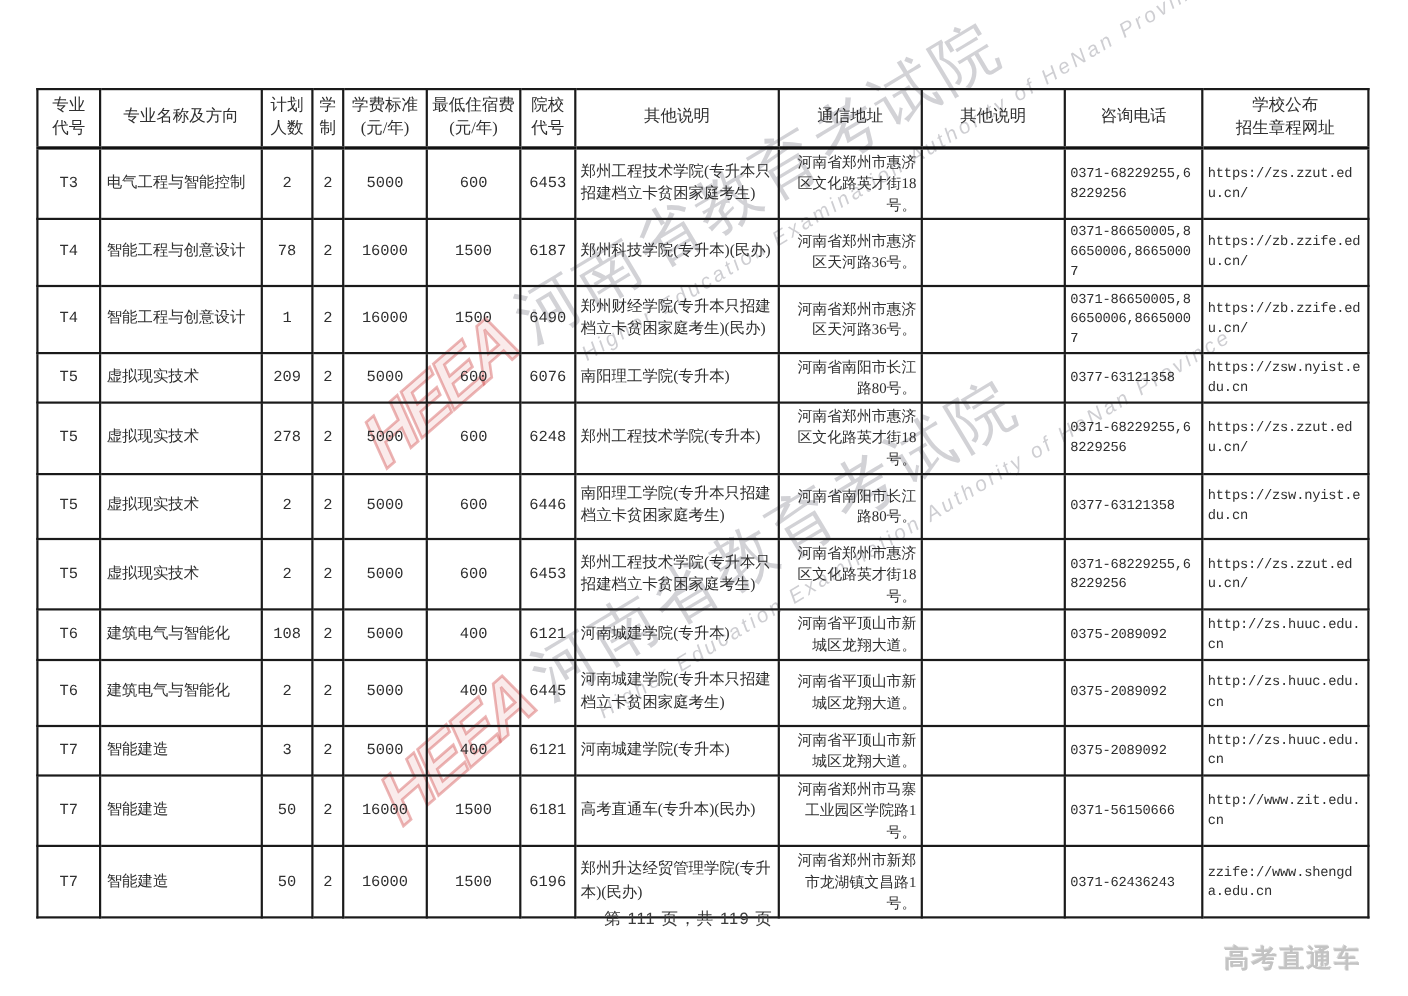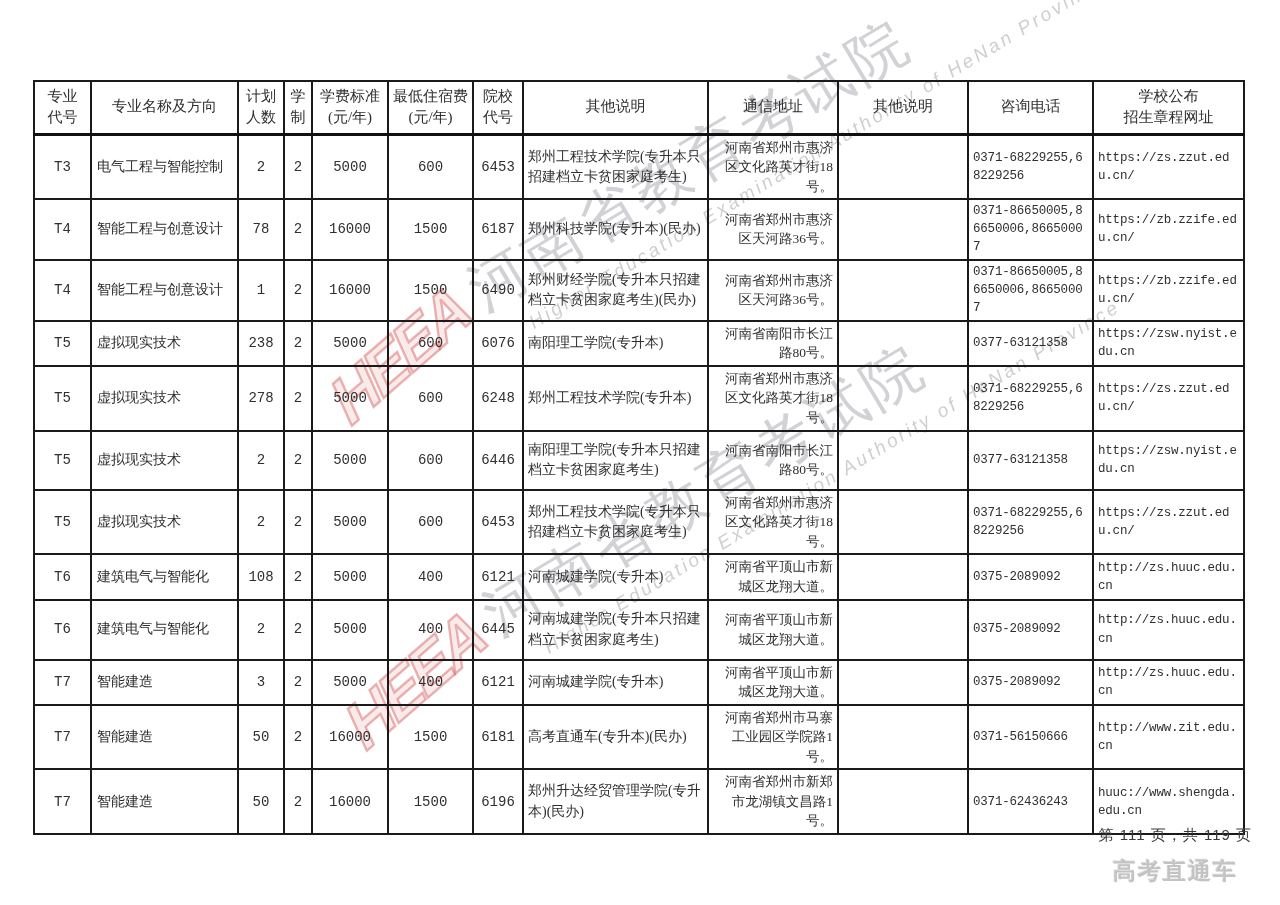--- a/index.html
+++ b/index.html
@@ -58,21 +58,21 @@
   td.c8{font-size:13.5px;padding:2px 4px;text-align:right;}
   td.c10,td.c11{
     font-family:"Liberation Mono","DejaVu Sans Mono",monospace;
     font-size:12.5px;letter-spacing:-0.2px;
     word-break:break-all;text-align:left;padding:2px 4px;
   }
 
   
   .footer{
     position:absolute;left:0;top:826px;width:1252px;
-    text-align:right;font-size:15px;color:#3a3a3a;
+    text-align:center;font-size:15px;color:#3a3a3a;
     font-family:"Liberation Sans","DejaVu Sans",sans-serif;
     letter-spacing:1px;
   }
   .brand{
     position:absolute;right:42px;top:856px;
     font-size:23px;font-weight:bold;letter-spacing:2px;
     color:#c3c3c3;text-shadow:1px 1px 0 #ffffff,-1px -1px 0 #d8d8d8;
     font-family:"Liberation Sans","DejaVu Sans",sans-serif;
   }
 
@@ -200,21 +200,21 @@
           <td class="c6">6490</td>
           <td class="c7">郑州财经学院(专升本只招建档立卡贫困家庭考生)(民办)</td>
           <td class="c8">河南省郑州市惠济区天河路36号。</td>
           <td class="c9"></td>
           <td class="c10">0371-86650005,86650006,86650007</td>
           <td class="c11">https://zb.zzife.edu.cn/</td>
         </tr>
         <tr>
           <td class="c0">T5</td>
           <td class="c1">虚拟现实技术</td>
-          <td class="c2">238</td>
+          <td class="c2">209</td>
           <td class="c3">2</td>
           <td class="c4">5000</td>
           <td class="c5">600</td>
           <td class="c6">6076</td>
           <td class="c7">南阳理工学院(专升本)</td>
           <td class="c8">河南省南阳市长江路80号。</td>
           <td class="c9"></td>
           <td class="c10">0377-63121358</td>
           <td class="c11">https://zsw.nyist.edu.cn</td>
         </tr>
@@ -321,20 +321,20 @@
           <td class="c1">智能建造</td>
           <td class="c2">50</td>
           <td class="c3">2</td>
           <td class="c4">16000</td>
           <td class="c5">1500</td>
           <td class="c6">6196</td>
           <td class="c7">郑州升达经贸管理学院(专升本)(民办)</td>
           <td class="c8">河南省郑州市新郑市龙湖镇文昌路1号。</td>
           <td class="c9"></td>
           <td class="c10">0371-62436243</td>
-          <td class="c11">huuc://www.shengda.edu.cn</td>
+          <td class="c11">zzife://www.shengda.edu.cn</td>
         </tr>
       </tbody>
   </table>
 
   <div class="footer">第 111 页，共 119 页</div>
   <div class="brand">高考直通车</div>
 </div>
 
 </body></html>

